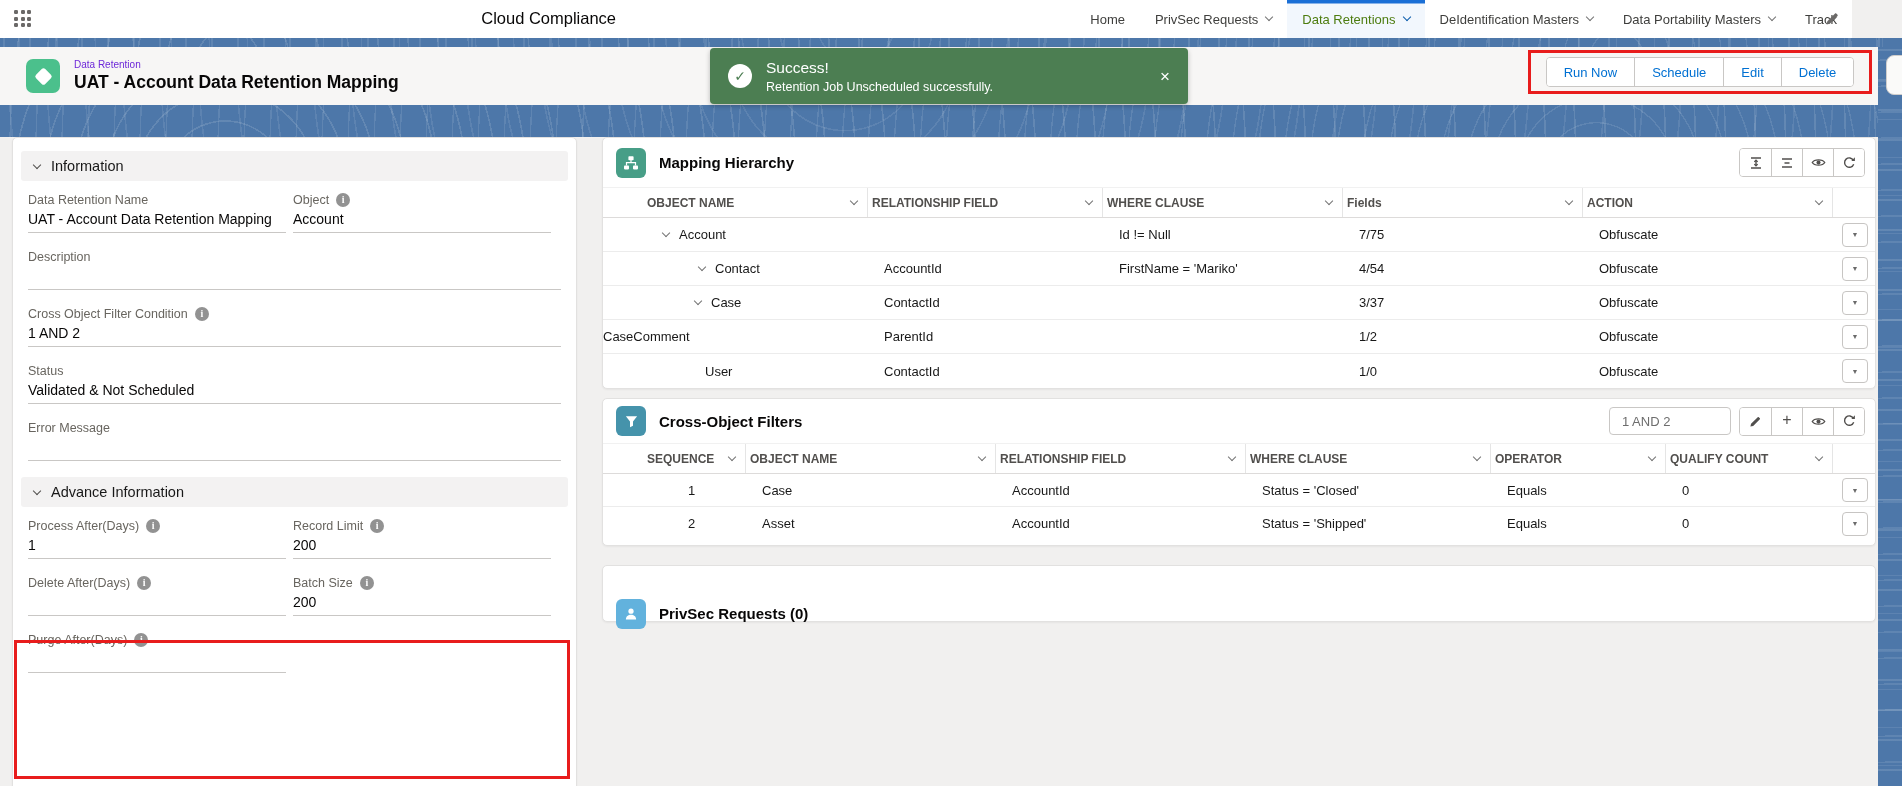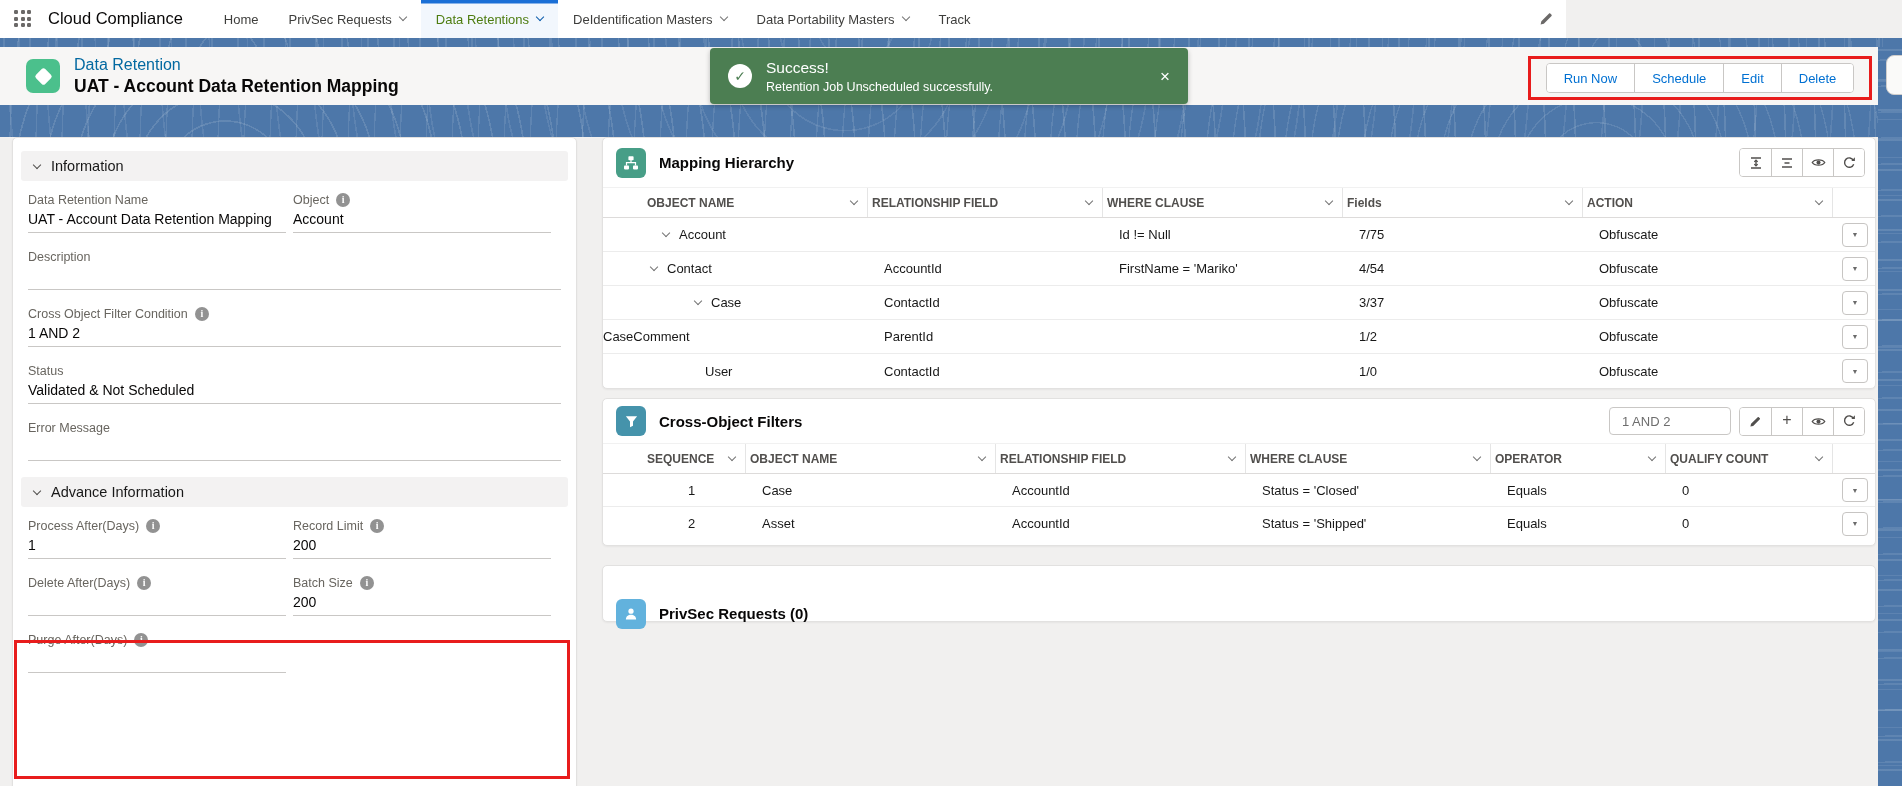--- a/index.html
+++ b/index.html
@@ -10,42 +10,42 @@
   
   .wave {
     background-color:#4d77a9;
     background-image:
       repeating-radial-gradient(circle at 12% 240%, rgba(255,255,255,0.12) 0 1.6px, rgba(255,255,255,0) 1.6px 30px),
       repeating-radial-gradient(circle at 45% -160%, rgba(255,255,255,0.09) 0 1.6px, rgba(255,255,255,0) 1.6px 38px),
       repeating-radial-gradient(circle at 85% 220%, rgba(255,255,255,0.10) 0 1.4px, rgba(255,255,255,0) 1.4px 26px);
   }
 
   
-  .navbar { position:absolute; top:0; left:0; width:1566px; height:38px; background:#fff; display:flex; align-items:stretch; z-index:5; }
+  .navbar { position:absolute; top:0; left:0; width:1852px; height:38px; background:#fff; display:flex; align-items:stretch; z-index:5;justify-content:space-between; }
   .waffle { width:22px; height:18px; margin:10px 0 0 14px; display:grid; grid-template-columns:repeat(3,5px); grid-template-rows:repeat(3,5px); gap:1.5px; cursor:pointer; }
   .waffle i { width:4.2px; height:4.2px; background:#6b6968; border-radius:1.2px; }
   .app-name { font-size:16.5px; color:#080707; margin:9px 26px 0 12px; white-space:nowrap; }
   .tabs { display:flex; align-items:stretch; }
   .tab { display:flex; align-items:center; gap:8px; padding:0 15px; font-size:13px; color:#3e3e3c; cursor:pointer; white-space:nowrap; }
   .tab.active { background:#f2f7fd; color:#4d7c0f; box-shadow:inset 0 3.5px 0 0 #1a6fd6; }
   .chev { display:inline-block; width:6px; height:6px; border-right:1.4px solid #747474; border-bottom:1.4px solid #747474; transform:rotate(45deg); margin-top:-4px; }
   .tab.active .chev { border-color:#0b5cab; }
   .nav-pencil { position:absolute; right:12px; top:11px; cursor:pointer; }
 
   .brand-strip { position:absolute; top:38px; left:0; width:1902px; height:9px; }
 
   
   .page-header { position:absolute; top:47px; left:0; width:1878px; height:58px; background:#f7f6f5; display:flex; align-items:center; z-index:2; }
   .record-icon { width:34px; height:34px; border-radius:7px; background:#4bc08c; margin-left:26px; display:flex; align-items:center; justify-content:center; flex:none; }
   .diamond { width:13px; height:13px; background:#fff; border-radius:2.5px; transform:rotate(45deg); }
   .record-meta { margin-left:14px; }
-  .entity { font-size:16px; color:#0369a1; }
+  .entity { font-size:10px; color:#6d28d9; }
   .rtitle { font-size:17.5px; font-weight:700; color:#080707; margin-top:2px; }
 
-  .actions-annotation { position:absolute; left:1528px; top:9px; width:344px; height:44px; border:3px solid #e81c1c; display:flex; align-items:center; justify-content:center; }
+  .actions-annotation { position:absolute; left:1528px; top:3px; width:344px; height:44px; border:3px solid #e81c1c; display:flex; align-items:center; justify-content:center; }
   .btn-group { display:flex; height:30px; border:1px solid #c9c7c5; border-radius:4px; background:#fff; overflow:hidden; }
   .btn { padding:0 17px; font-size:13px; color:#0070d2; background:#fff; border:none; border-left:1px solid #c9c7c5; display:flex; align-items:center; cursor:pointer; font-family:inherit; white-space:nowrap; }
   .btn:first-child { border-left:none; }
 
   .pattern-band { position:absolute; top:105px; left:0; width:1878px; height:32px; }
   .right-strip  { position:absolute; top:47px; left:1878px; width:24px; height:739px; }
   .edge-button { position:absolute; left:1886px; top:55px; width:24px; height:40px; background:#fafaf9; border:1px solid #d0cecc; border-radius:8px; z-index:3; cursor:pointer; }
 
   
   .toast { position:absolute; left:710px; top:48px; width:478px; height:56px; background:#4c7e52; border-radius:4px; color:#fff; display:flex; align-items:center; padding:0 18px; z-index:10; box-shadow:0 2px 5px rgba(0,0,0,0.25); }
@@ -99,21 +99,21 @@
   .gh { display:flex; align-items:center; padding:0 10px 0 4px; border-right:1px solid #e5e5e5; overflow:hidden; white-space:nowrap; cursor:pointer; }
   .gh:last-child { border-right:none; }
   .gh.first { padding-left:44px; }
   .gh .chev { margin-left:auto; flex:none; }
 
   .grid-row { display:grid; align-items:center; height:34px; border-bottom:1px solid #ececec; font-size:13px; color:#181818; }
   .cof-card .grid-row { height:33px; }
   .cell { padding-left:16px; overflow:hidden; white-space:nowrap; }
   .tree-cell { display:flex; align-items:center; gap:10px; overflow:hidden; white-space:nowrap; }
   .tree-cell .chev { flex:none; cursor:pointer; }
-  .ind1 { padding-left:60px; } .ind2 { padding-left:48px; } .ind3 { padding-left:92px; }
+  .ind1 { padding-left:60px; } .ind2 { padding-left:96px; } .ind3 { padding-left:92px; }
   .ind3t { padding-left:102px; } .ind4t { }
   .seq-cell { padding-left:85px; }
   .dd-cell { display:flex; justify-content:center; }
   .row-dd { width:26px; height:24px; border:1px solid #c7c5c3; border-radius:4px; background:#fff; color:#6b6b6b; font-size:7px; display:flex; align-items:center; justify-content:center; cursor:pointer; }
 </style>
 </head>
 <body>
 
 <div class="screen">
 

